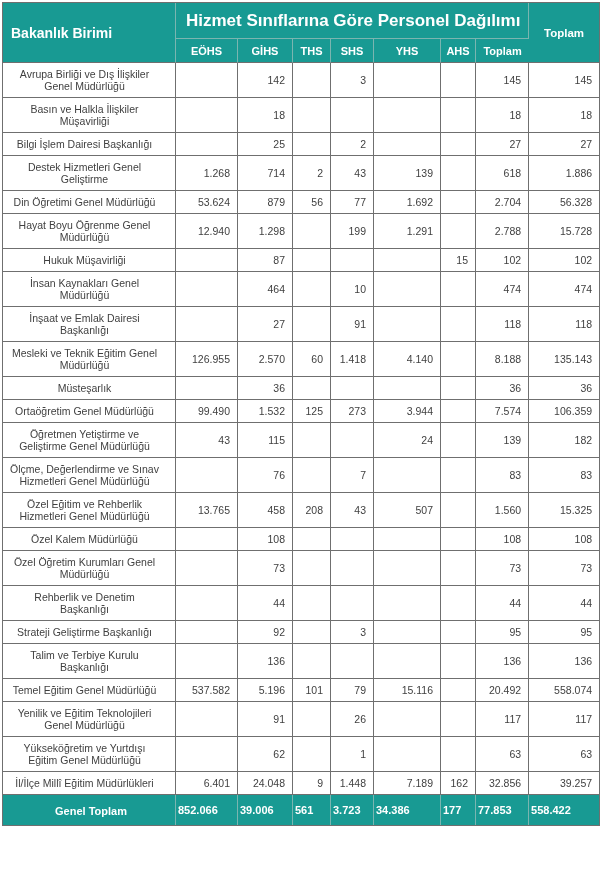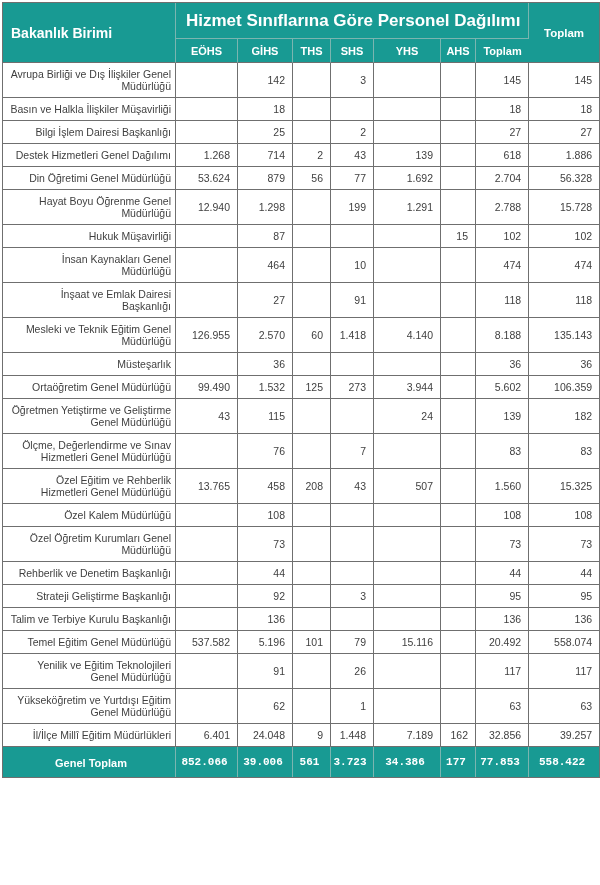--- a/index.html
+++ b/index.html
@@ -60,32 +60,32 @@
   }
   thead tr.subheader th{
     font-size:11px;text-align:center;height:24px;padding:2px 3px;
     border-bottom-color:var(--border);
   }
 
   
   tbody td{
     font-size:10.5px;line-height:12px;background:#ffffff;color:var(--body-text);
   }
-  tbody td.unit{ text-align:right; padding:5px 4px 5px 7px; }
+  tbody td.unit{ text-align:center; padding:5px 16px 5px 7px; }
   tbody td.num{ text-align:right; padding:5px 7px 5px 2px; }
 
   
   tfoot td{
     background:var(--teal);color:var(--header-text);font-weight:bold;
     font-size:11px;line-height:13px;
     border-right-color:var(--teal-border);
     border-bottom:none;
   }
   tfoot td.label{ text-align:center; padding:10px 4px 7px 8px; }
-  tfoot td.num{ text-align:center; padding:7px 6px 7px 2px;font-family:Liberation Mono, monospace; }
+  tfoot td.num{ text-align:left; padding:7px 6px 7px 2px; }
 </style>
 </head>
 <body>
 
 <table>
   <colgroup>
     <col class="c-unit">
       <col class="c-eohs">
       <col class="c-gihs">
       <col class="c-ths">
@@ -141,21 +141,21 @@
         <td class="num"></td>
         <td class="num">25</td>
         <td class="num"></td>
         <td class="num">2</td>
         <td class="num"></td>
         <td class="num"></td>
         <td class="num">27</td>
         <td class="num">27</td>
       </tr>
       <tr>
-        <td class="unit">Destek Hizmetleri Genel Dağılımı</td>
+        <td class="unit">Destek Hizmetleri Genel Geliştirme</td>
         <td class="num">1.268</td>
         <td class="num">714</td>
         <td class="num">2</td>
         <td class="num">43</td>
         <td class="num">139</td>
         <td class="num"></td>
         <td class="num">618</td>
         <td class="num">1.886</td>
       </tr>
       <tr>
@@ -236,21 +236,21 @@
         <td class="num">36</td>
       </tr>
       <tr>
         <td class="unit">Ortaöğretim Genel Müdürlüğü</td>
         <td class="num">99.490</td>
         <td class="num">1.532</td>
         <td class="num">125</td>
         <td class="num">273</td>
         <td class="num">3.944</td>
         <td class="num"></td>
-        <td class="num">5.602</td>
+        <td class="num">7.574</td>
         <td class="num">106.359</td>
       </tr>
       <tr>
         <td class="unit">Öğretmen Yetiştirme ve Geliştirme Genel Müdürlüğü</td>
         <td class="num">43</td>
         <td class="num">115</td>
         <td class="num"></td>
         <td class="num"></td>
         <td class="num">24</td>
         <td class="num"></td>

